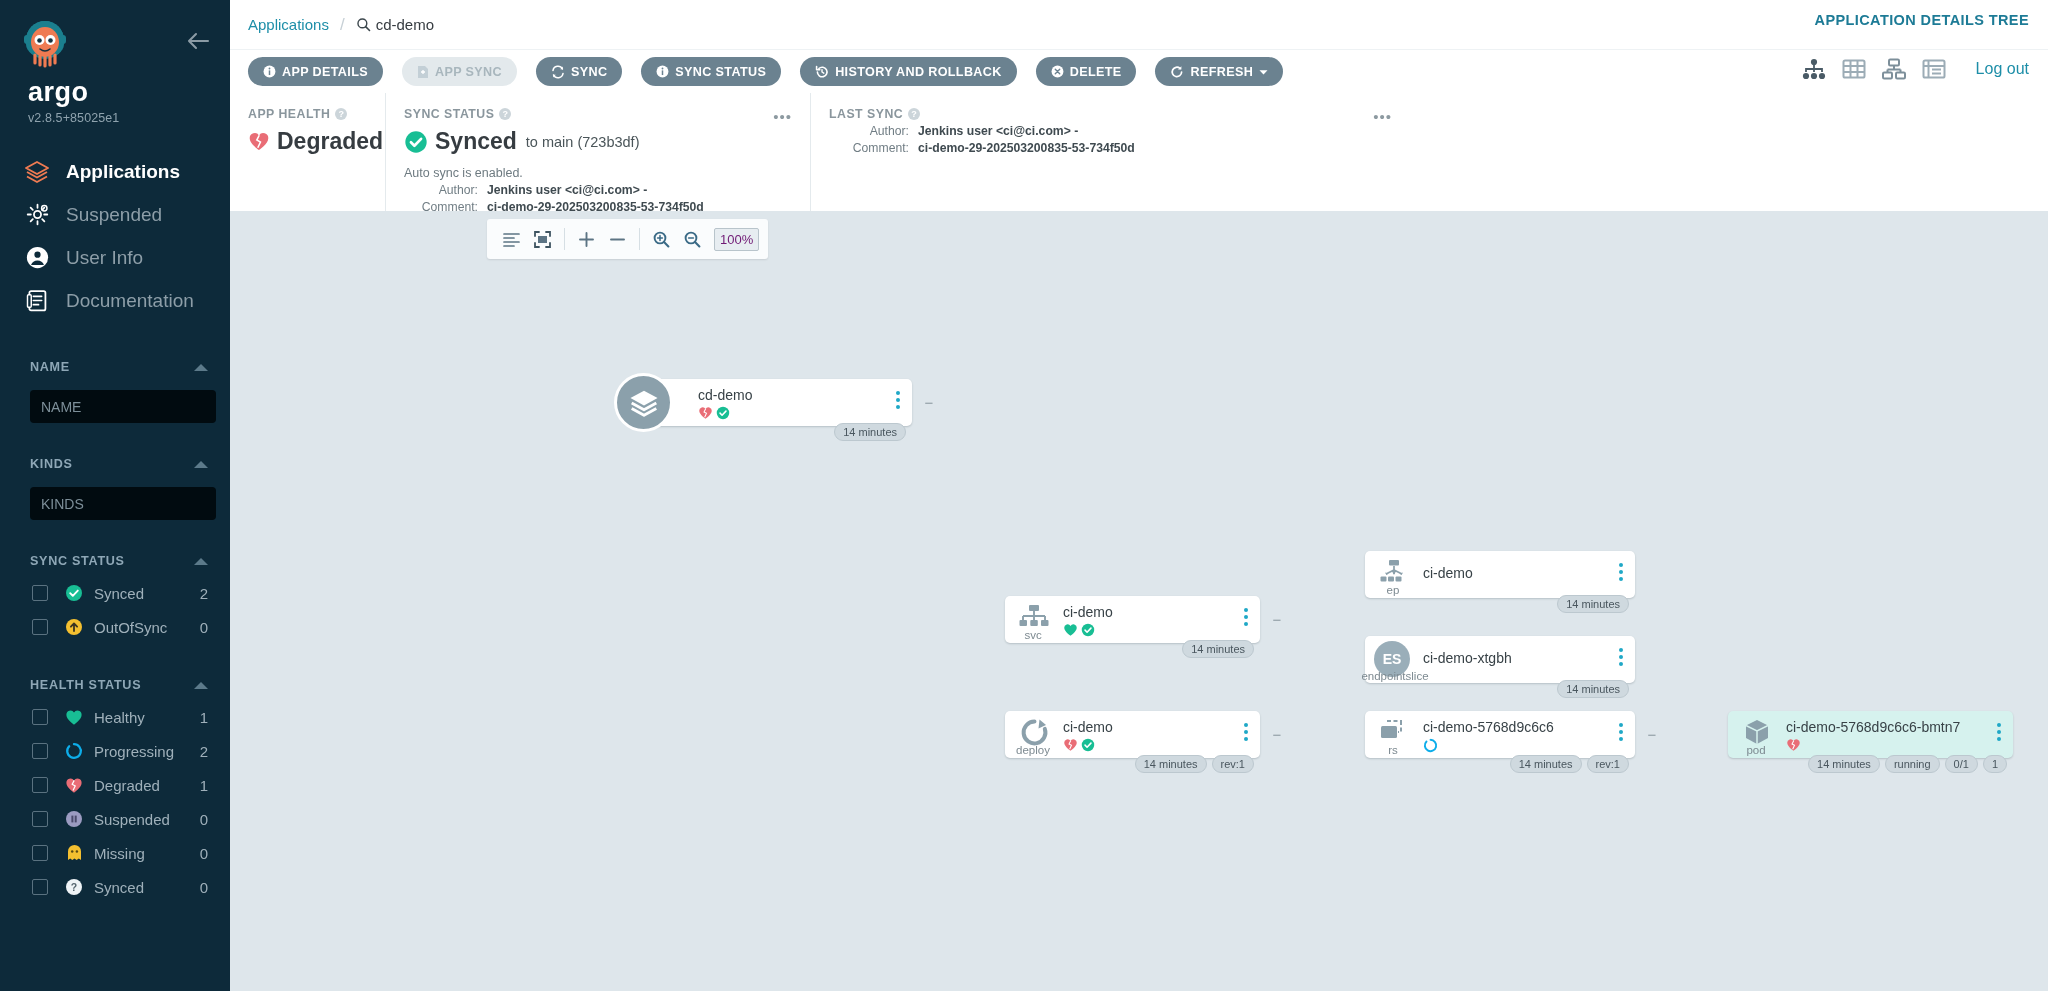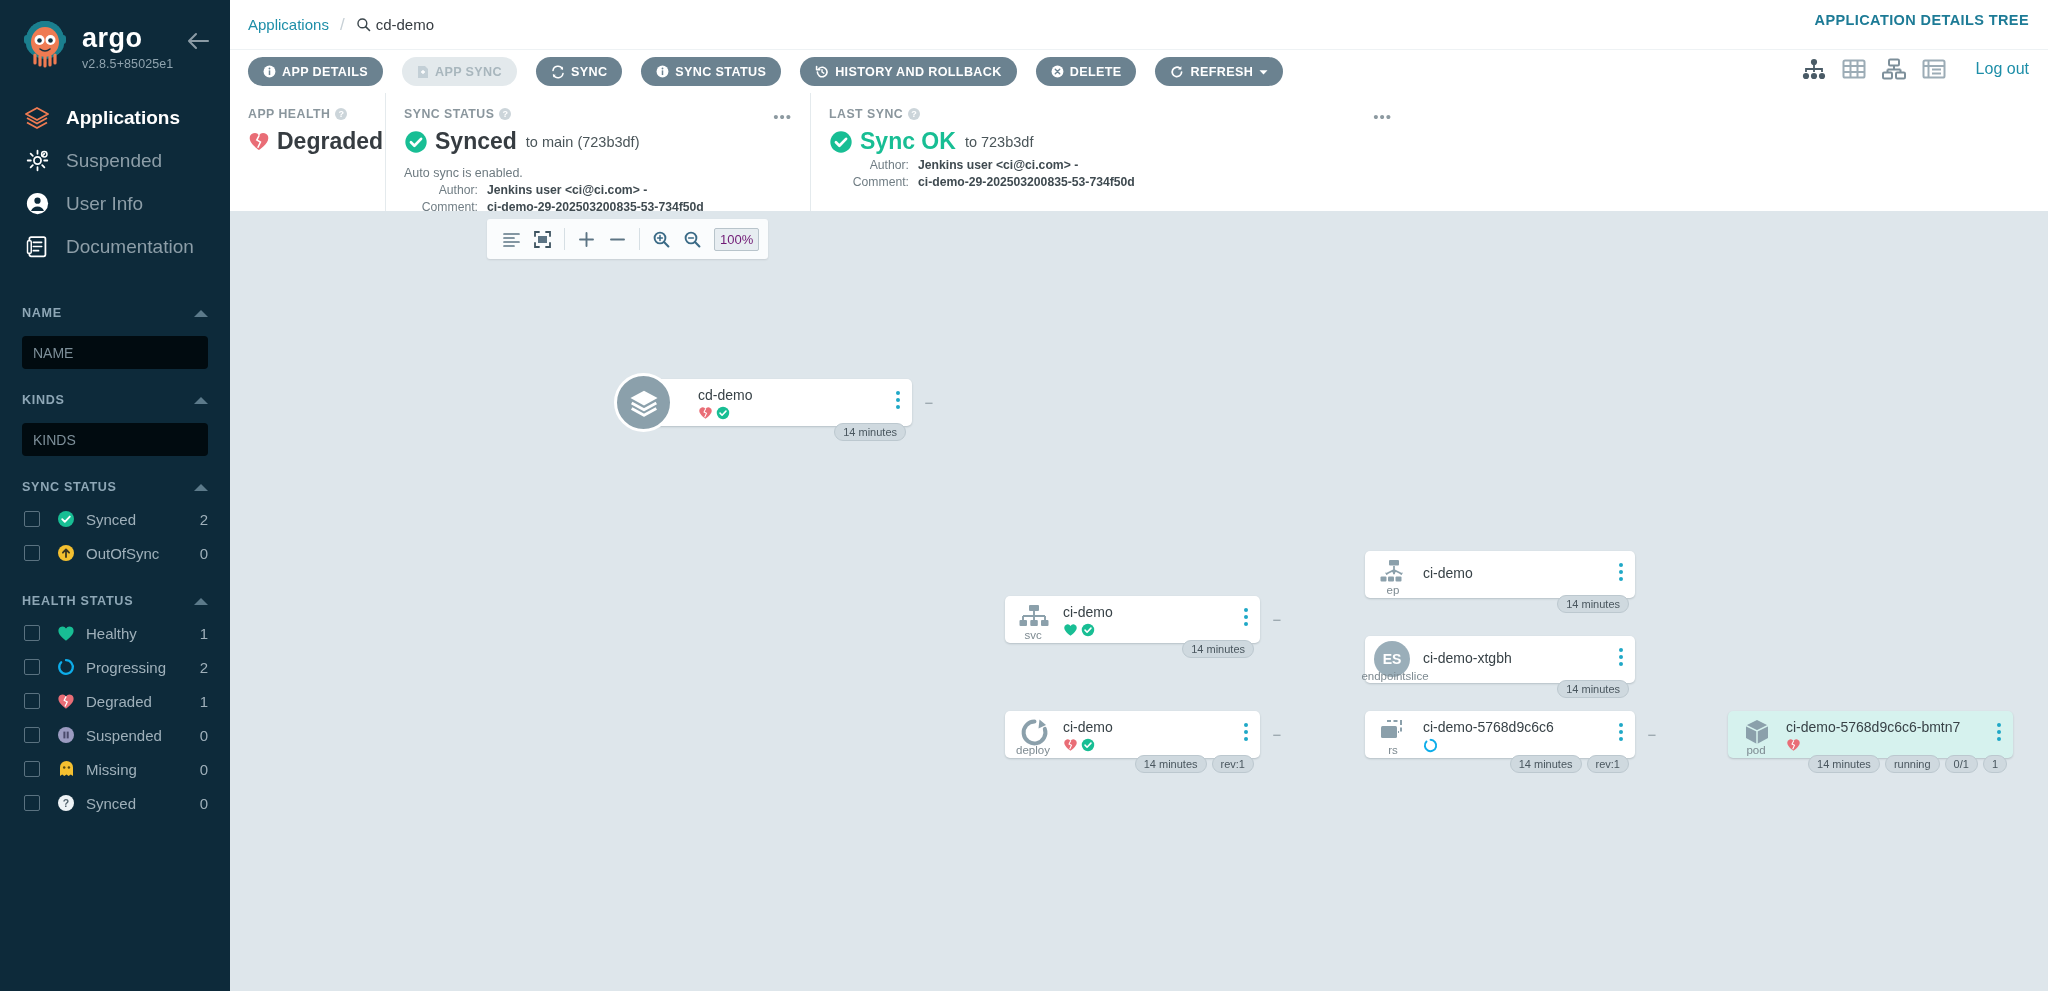--- a/index.html
+++ b/index.html
@@ -11,21 +11,21 @@
   }
   #app { position: relative; width: 2048px; height: 991px; display: flex; }
 
   
   .sidebar {
     width: 230px; min-width: 230px; height: 991px;
     background: #0d2a3a;
     position: relative;
     color: #dbe3e8;
   }
-  .sb-logo-row { display: flex; align-items: flex-start; padding: 18px 0 0 18px; position: relative; }
+  .sb-logo-row { display: flex; align-items: flex-start; padding: 18px 0 0 18px; position: relative; flex-direction: column; }
   .octo { width: 54px; height: 54px; position: relative; flex: 0 0 54px; }
   .brand-col { margin-left: 10px; padding-top: 6px; }
   .brand-word { display:block; }
   .brand-ver { font-size: 12.5px; color: #8fa3ae; margin-top: 3px; letter-spacing: .1px; }
   .collapse-arrow {
     position: absolute; right: 18px; top: 30px;
     width: 28px; height: 22px; cursor: pointer;
   }
 
   .nav { margin-top: 24px; }
@@ -44,21 +44,21 @@
     font-size: 12.6px; letter-spacing: .7px; color: #8ea7b6; font-weight: bold;
   }
   .caret-up { width: 0; height: 0; border-left: 7px solid transparent; border-right: 7px solid transparent; border-bottom: 7px solid #5c7a8a; cursor:pointer;}
   .filt-input {
     display:block; margin: 8px 22px 0 22px; width: 186px; height: 33px;
     background: #010b10; border: none; border-radius: 4px;
     color: #9fb0ba; font-size: 14px; padding: 0 11px;
     font-family: "Liberation Sans", sans-serif;
   }
   .filt-input::placeholder { color: #7d8f99; }
-  .filt-block { margin-bottom: 16px; }
+  .filt-block { margin-bottom: 26px; padding-left: 8px; }
   .filt-row {
     display: flex; align-items: center; height: 34px;
     padding: 0 22px 0 24px; font-size: 15px; color: #9fb0ba; cursor: pointer;
   }
   .cbox { width: 16px; height: 16px; border: 1.6px solid #5a7280; border-radius: 2px; flex: 0 0 16px; }
   .filt-ico { width: 20px; height: 20px; margin: 0 10px 0 16px; flex:0 0 20px; display:flex;align-items:center;justify-content:center;}
   .filt-lbl { flex: 1; }
   .filt-cnt { color: #9fb0ba; font-size: 15px; }
 
   
@@ -550,30 +550,20 @@
           <span class="v">ci-demo-29-202503200835-53-734f50d</span>
         </div>
         <span class="dots3">•••</span>
       </div>
 
       <div class="panel p3">
         <div class="panel-title">
           <span>LAST SYNC</span>
           <span class="qmark">?</span>
         </div>
-        <div class="panel-main">
-          <span class="pico">
-            <svg width="24" height="24" viewBox="0 0 18 18">
-                <circle cx="9" cy="9" r="8" fill="#18be94"></circle>
-            <path d="M5.2 9.2l2.6 2.6 5-5.2" stroke="#fff" stroke-width="2" fill="none" stroke-linecap="round" stroke-linejoin="round"></path>
-              </svg>
-          </span>
-          <span class="panel-big ok">Sync OK</span>
-          <span class="panel-sub">to 723b3df</span>
-        </div>
         <div class="kv">
           <span class="k">Author:</span>
           <span class="v">Jenkins user &lt;ci@ci.com&gt; -</span>
         </div>
         <div class="kv">
           <span class="k">Comment:</span>
           <span class="v">ci-demo-29-202503200835-53-734f50d</span>
         </div>
         <span class="dots3">•••</span>
       </div>

